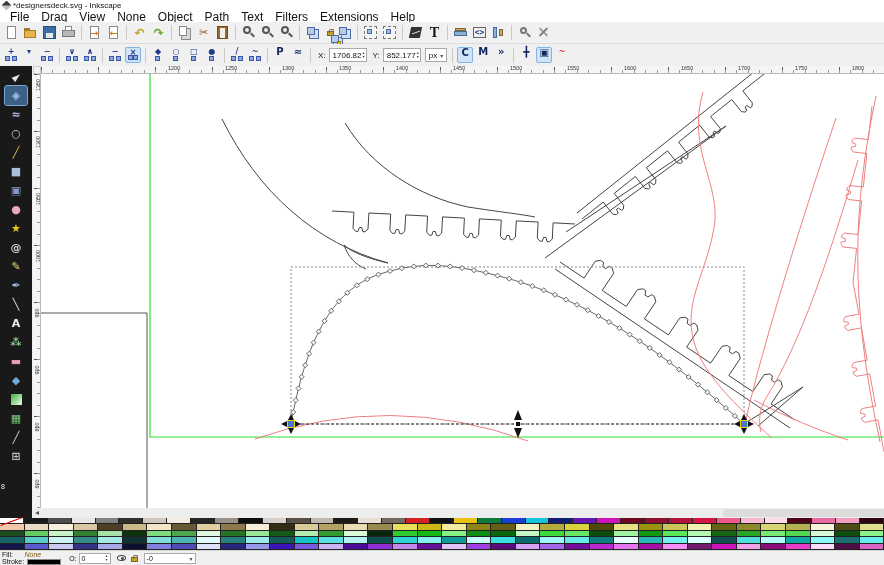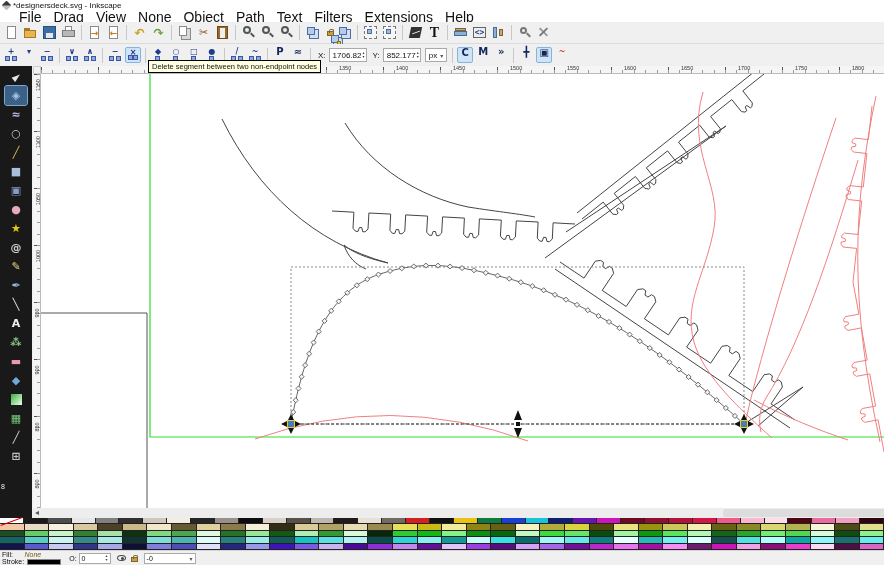--- a/index.html
+++ b/index.html
@@ -5,21 +5,21 @@
   html,body{margin:0;padding:0;background:#555;}
   *{box-sizing:border-box;}
   .app{position:relative;width:884px;height:565px;background:#f0f0f0;overflow:hidden;
        font-family:"Liberation Sans",sans-serif;color:#111;}
   
   .titlebar{position:absolute;left:0;top:0;width:884px;height:11px;background:#fff;
             display:flex;align-items:center;font-size:8px;padding-left:3px;gap:3px;}
   .appicon{width:7px;height:7px;background:linear-gradient(135deg,#3a3a3a 40%,#c0c0c0 60%);
            transform:rotate(45deg);border-radius:1px;}
   .menubar{position:absolute;left:0;top:11px;width:884px;height:11px;background:#fff;
-           display:flex;align-items:center;font-size:14px;padding-left:13px;}
+           display:flex;align-items:center;font-size:12px;padding-left:4px;}
   .menu-item{padding:0 6px;cursor:default;}
   
   .tb1{position:absolute;left:0;top:22px;width:884px;height:22px;background:#f0f0f0;
        border-bottom:1px solid #dcdcdc;display:flex;align-items:center;padding-left:2px;}
   .tb2{position:absolute;left:0;top:44px;width:884px;height:22px;background:#f0f0f0;
        display:flex;align-items:center;padding-left:2px;font-size:8px;}
   .tsep{width:1px;height:15px;background:#c8c8c8;margin:0 3px;flex:0 0 auto;}
   .cicon{position:relative;width:17px;height:17px;margin:0 1px;flex:0 0 auto;}
   .cicon i{position:absolute;}
   .cicon b{position:absolute;left:0;top:0;width:100%;height:100%;display:flex;align-items:center;
@@ -411,23 +411,20 @@
         </span>
         <span class="nicon active plain dark">
           <b>▣</b>
         </span>
         <span class="nicon plain red">
           <b>~</b>
         </span>
       </span>
   </div>
 
-  <div class="tooltip">
-    <span>Delete segment between two non-endpoint nodes</span>
-  </div>
 
   <div class="toolbox" id="toolbox">
     <span class="stray8">8</span>
   <span class="tool">
         <b style="color: rgb(232, 232, 232); transform: rotate(-40deg);">►</b>
       </span>
       <span class="tool active">
         <b style="color: rgb(159, 196, 239);">◈</b>
       </span>
       <span class="tool">

